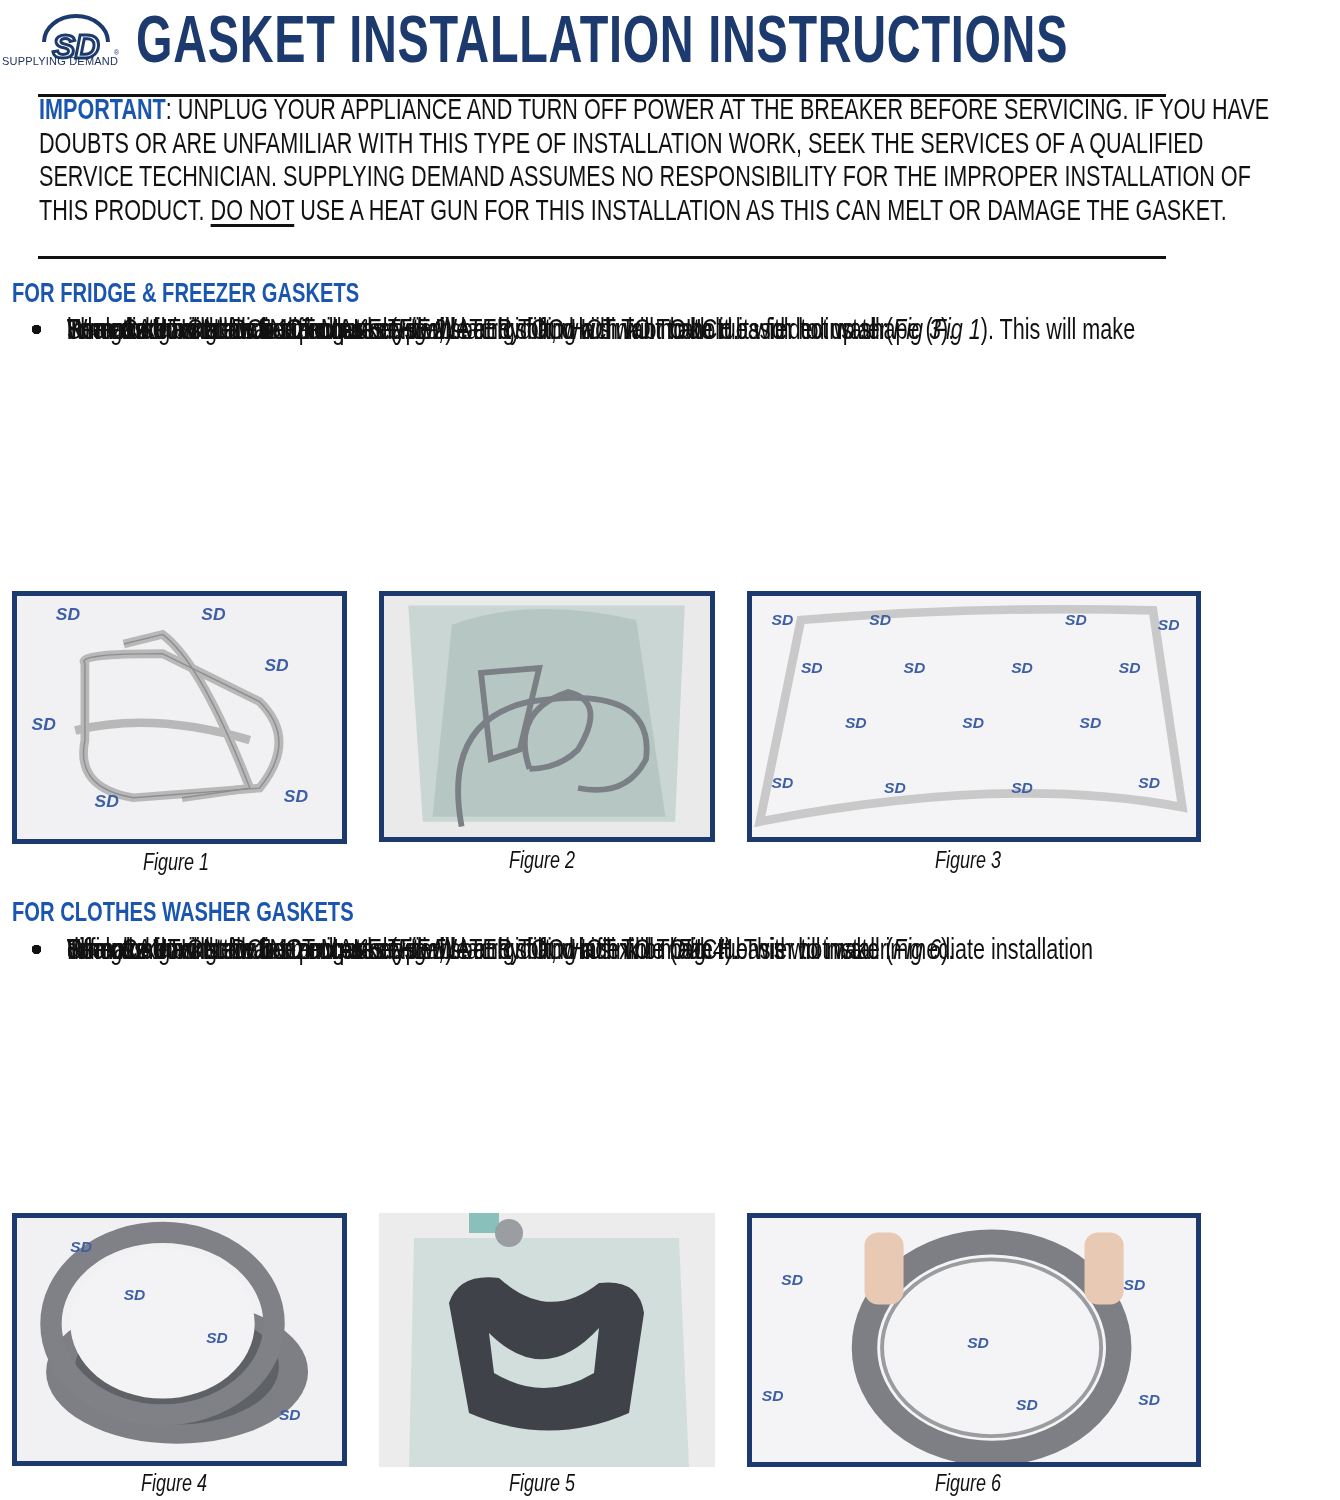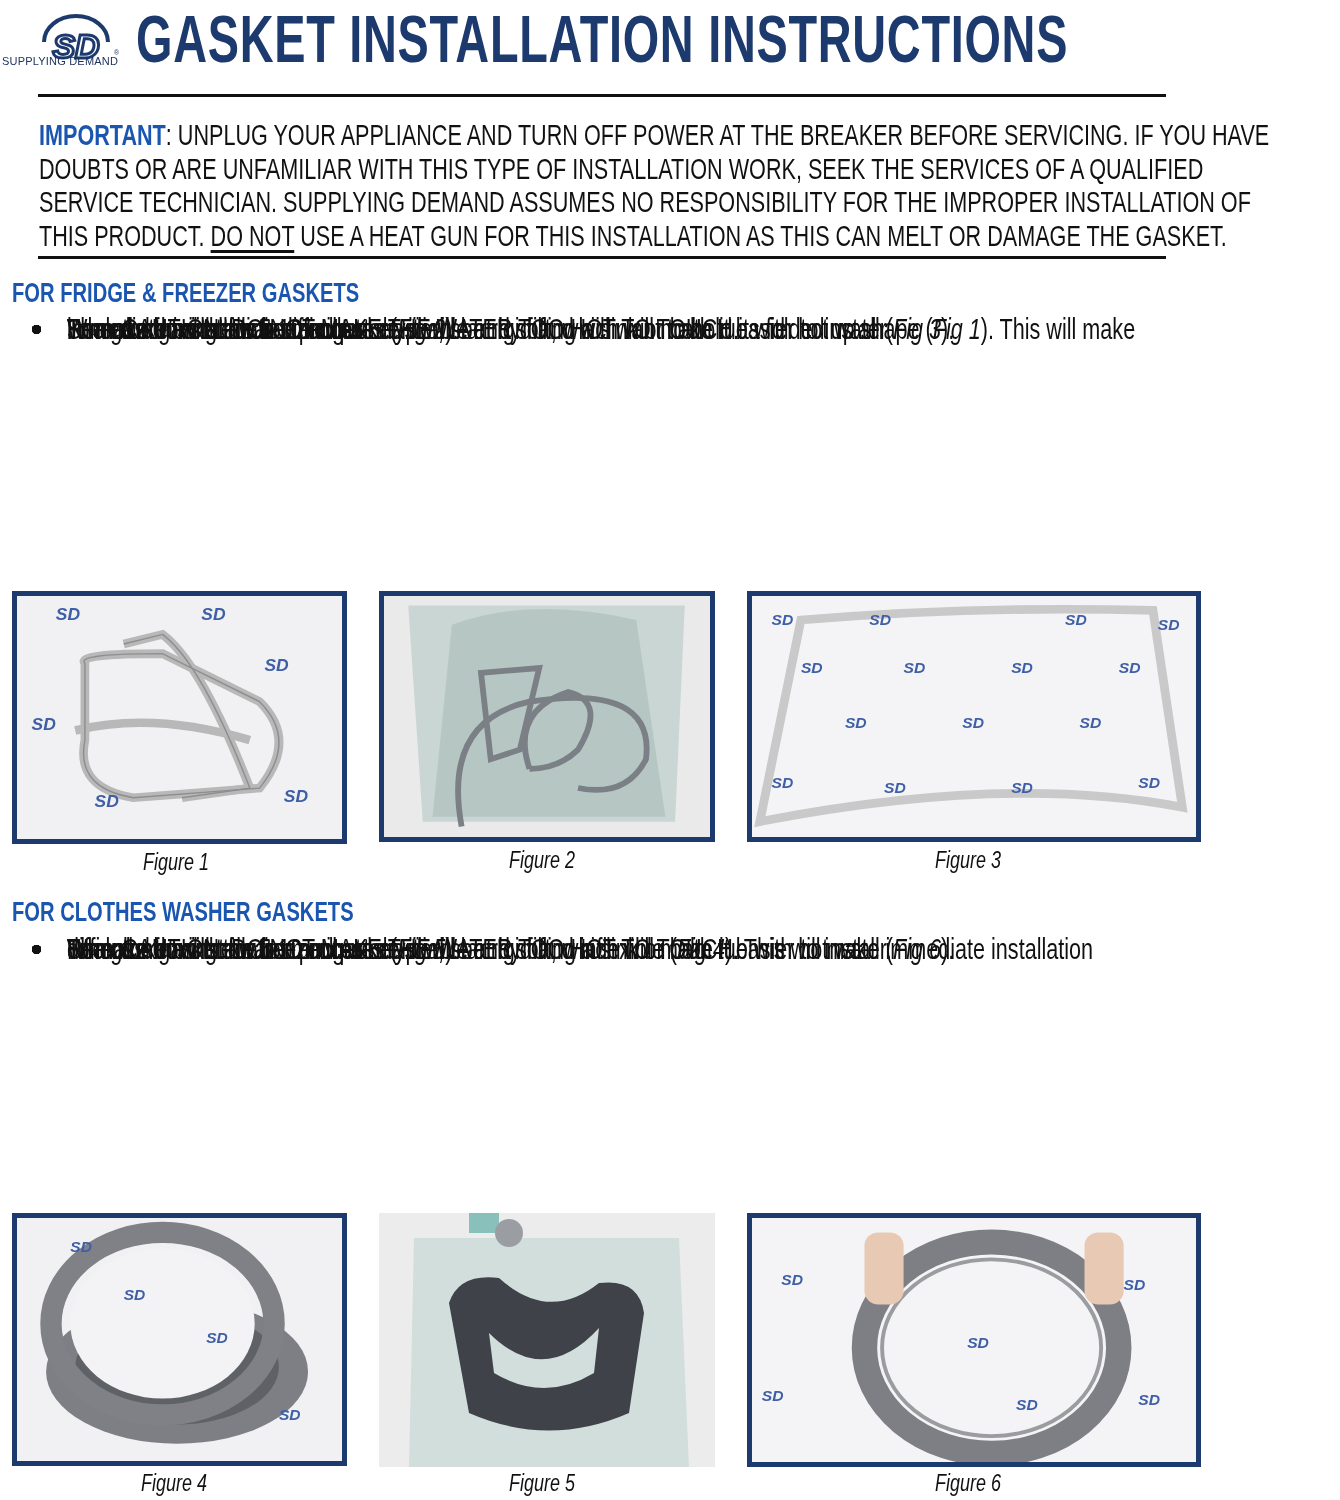--- a/index.html
+++ b/index.html
@@ -5,21 +5,21 @@
   html, body { margin: 0; padding: 0; background: #ffffff; }
   body { width: 1340px; height: 1500px; position: relative; overflow: hidden;
          font-family: "Liberation Sans", "DejaVu Sans", sans-serif; color: #111; }
   .header { position: absolute; left: 0; top: 0; width: 1340px; height: 85px; }
   .logo { position: absolute; left: 22px; top: 8px; width: 110px; height: 64px; }
   .logo-text { position: absolute; left: 2px; top: 55px; font-family: Liberation Sans, sans-serif; font-size: 11px; color: #1a2f5a; letter-spacing: 0.2px; white-space: nowrap; text-align: right; }
   .logo-reg { position: absolute; left: 114px; top: 49px; font-size: 7px; color: #1a2f5a; }
   .title { position: absolute; left: 136px; top: 2px; font-size: 66px; font-weight: 700; color: #1d3a6e; white-space: nowrap;
            transform: scaleX(0.71); transform-origin: left top; letter-spacing: 1px; line-height: 74px; }
   .rule { position: absolute; left: 38px; width: 1128px; height: 3px; background: #111; }
-  .important { position: absolute; left: 39px; top: 118px; width: 1290px; }
+  .important { position: absolute; left: 39px; top: 92px; width: 1290px; }
   .imp-line { font-size: 30px; line-height: 33.5px; white-space: nowrap; transform: scaleX(0.72); transform-origin: left top; color: #111; }
   .imp-label { color: #1a56b0; font-weight: 700; }
   .u { text-decoration: underline; text-underline-offset: 4px; }
   .section-title { position: absolute; left: 12px; font-size: 28px; font-weight: 700; color: #1a56b0; white-space: nowrap;
                    transform: scaleX(0.72); transform-origin: left top; }
   .bullets { position: absolute; left: 32px; width: 1310px; }
   .bl { position: relative; font-size: 30px; line-height: 36px; white-space: nowrap; color: #111; }
   .bl .dot { position: absolute; left: 0; top: 14px; width: 9px; height: 9px; border-radius: 50%; background: #111; }
   .bl .txt { position: absolute; left: 35px; transform: scaleX(0.72); transform-origin: left top; }
   .bl .ring { position: absolute; left: 57px; top: 14px; width: 8px; height: 8px; border-radius: 50%; border: 1.5px solid #111; }

